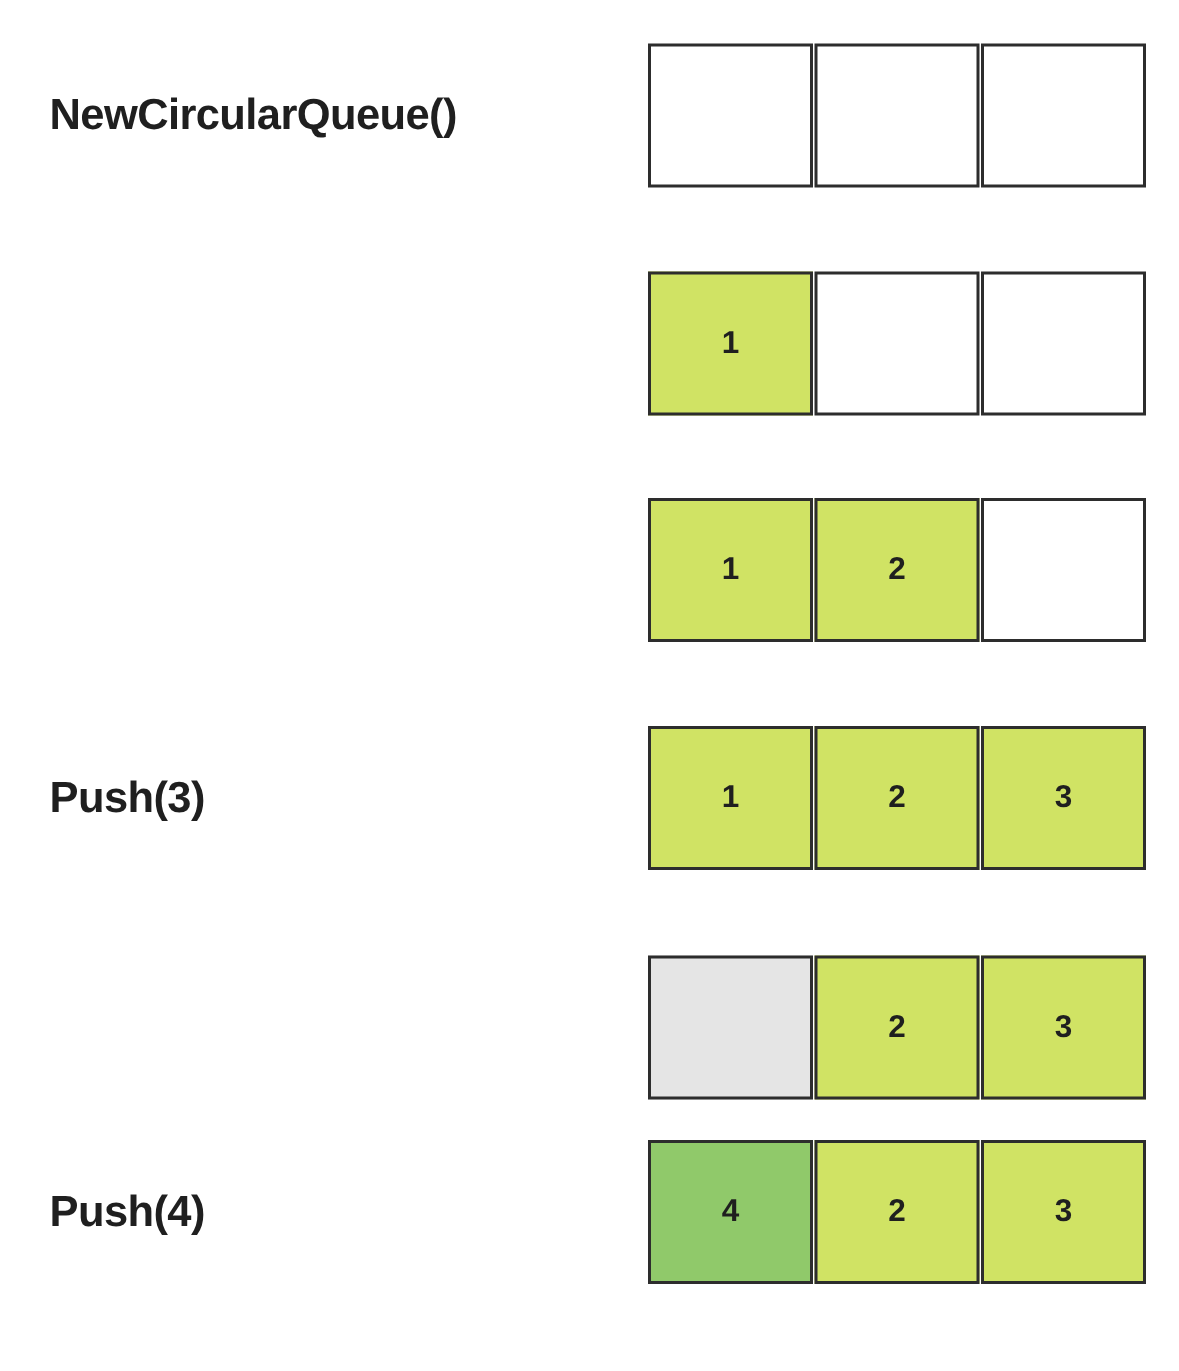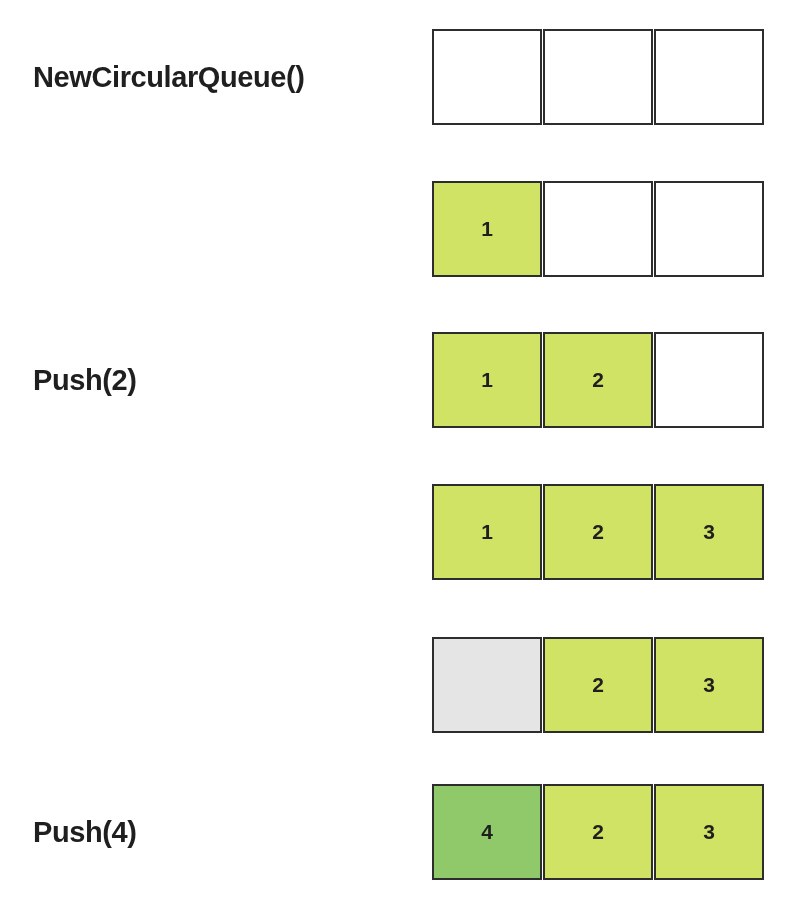--- a/index.html
+++ b/index.html
@@ -91,35 +91,35 @@
       <div class="cell state-empty">
           <span class="cell-value"></span>
         </div>
       <div class="cell state-empty">
           <span class="cell-value"></span>
         </div>
     </div>
   </div>
 
   <div class="op-row" style="top:332px">
-    <div class="op-label">Push(2)</div>
     <div class="cells">
       <div class="cell state-filled">
           <span class="cell-value">1</span>
         </div>
       <div class="cell state-filled">
           <span class="cell-value">2</span>
         </div>
       <div class="cell state-empty">
           <span class="cell-value"></span>
         </div>
     </div>
   </div>
 
   <div class="op-row" style="top:484px">
+    <div class="op-label">Push(3)</div>
     <div class="cells">
       <div class="cell state-filled">
           <span class="cell-value">1</span>
         </div>
       <div class="cell state-filled">
           <span class="cell-value">2</span>
         </div>
       <div class="cell state-filled">
           <span class="cell-value">3</span>
         </div>
@@ -133,21 +133,21 @@
         </div>
       <div class="cell state-filled">
           <span class="cell-value">2</span>
         </div>
       <div class="cell state-filled">
           <span class="cell-value">3</span>
         </div>
     </div>
   </div>
 
-  <div class="op-row" style="top:784px">
+  <div class="op-row" style="top:760px">
     <div class="op-label">Push(4)</div>
     <div class="cells">
       <div class="cell state-wrapped">
           <span class="cell-value">4</span>
         </div>
       <div class="cell state-filled">
           <span class="cell-value">2</span>
         </div>
       <div class="cell state-filled">
           <span class="cell-value">3</span>

